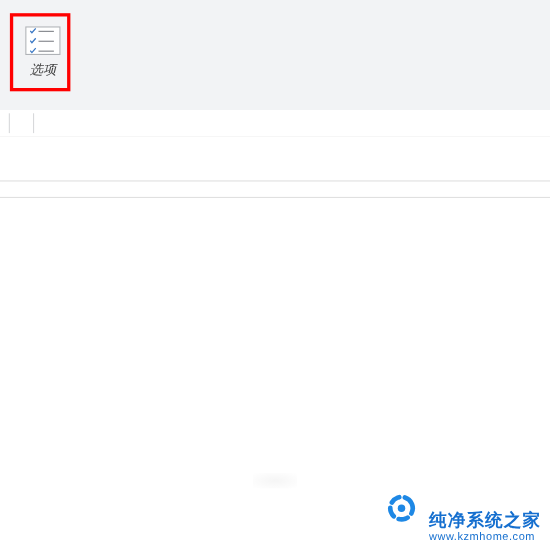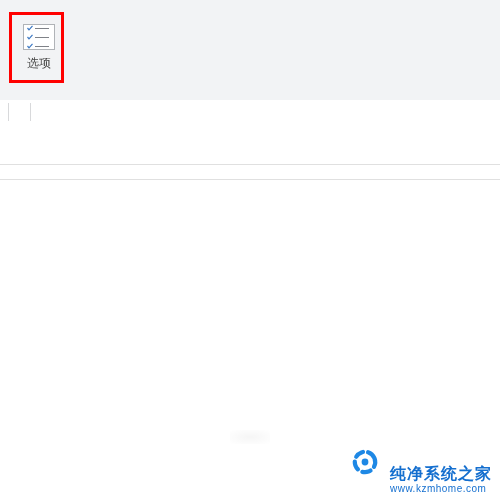--- a/index.html
+++ b/index.html
@@ -42,20 +42,21 @@
     left: 18px;
     top: 24px;
     width: 42px;
     height: 56px;
     display: flex;
     flex-direction: column;
     align-items: center;
     justify-content: flex-start;
     cursor: pointer;
     color: #444;
+    font-style: italic;
   }
   .ribbon-button .icon-wrap {
     width: 32px;
     height: 26px;
     background: #ffffff;
     border: 1px solid #b0b3b7;
     box-sizing: border-box;
     display: flex;
     flex-direction: column;
     justify-content: center;

